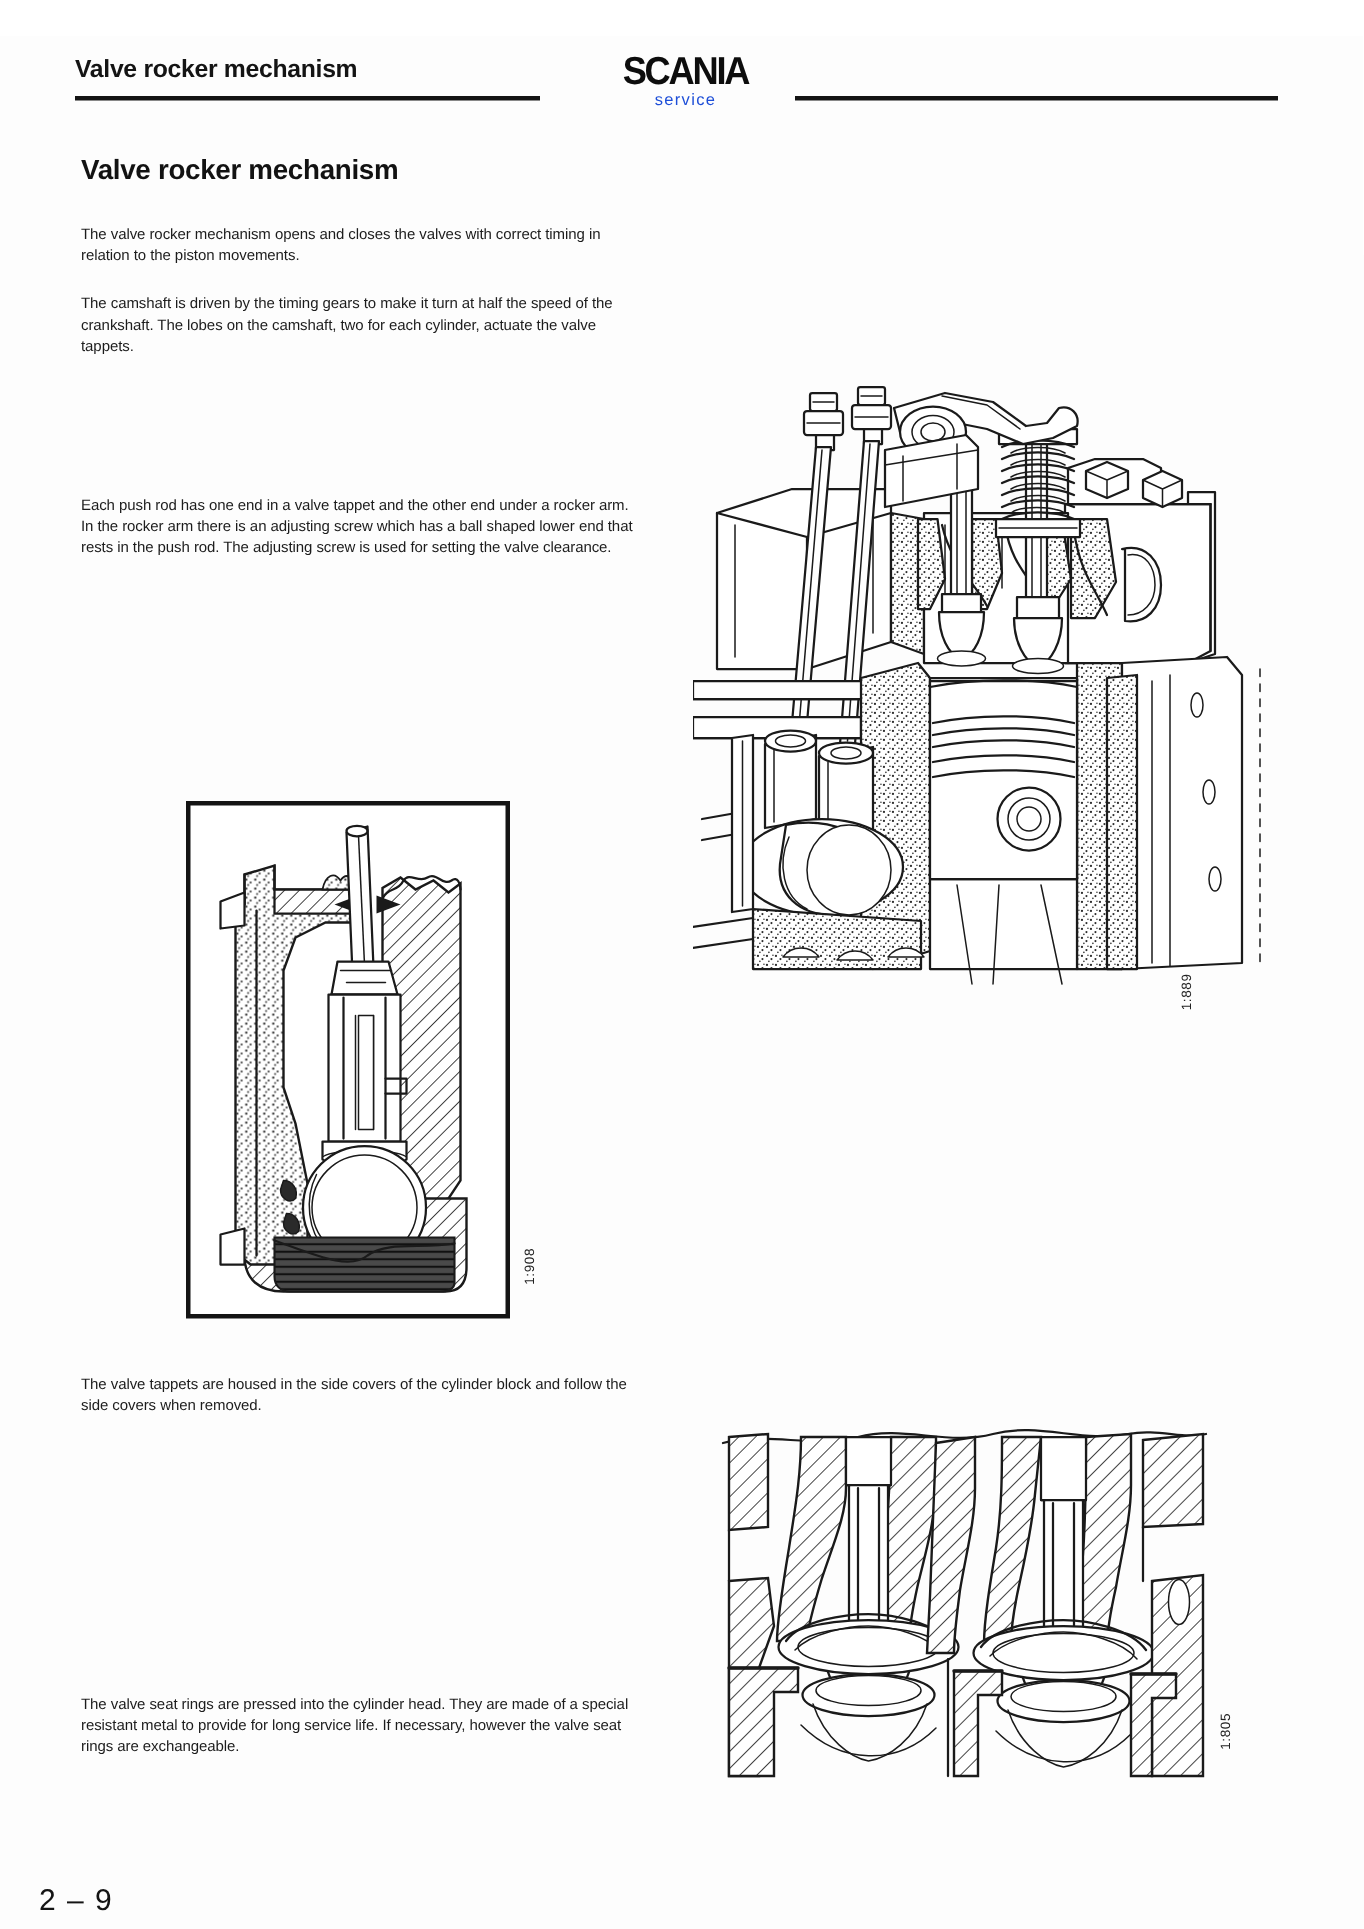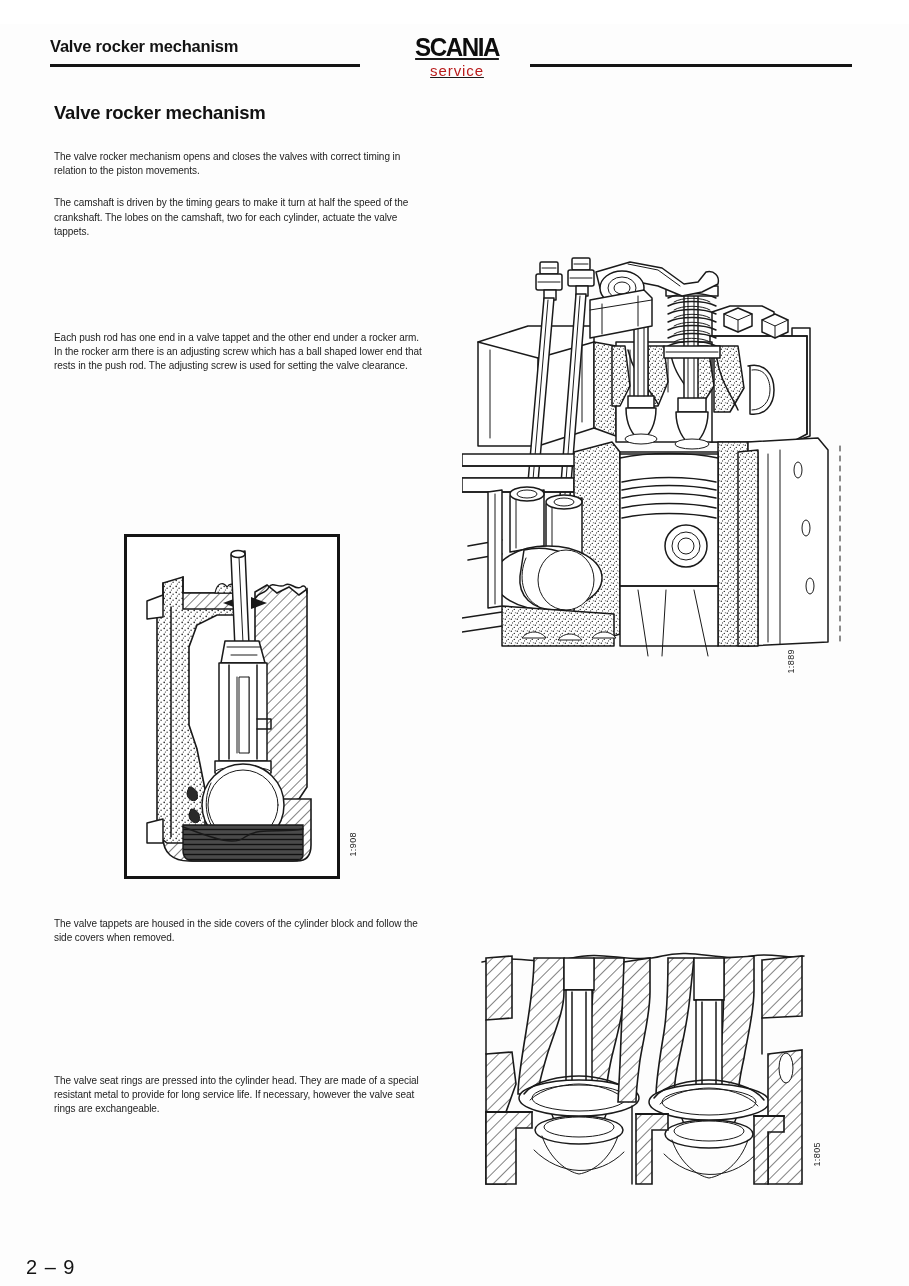--- a/index.html
+++ b/index.html
@@ -46,35 +46,34 @@
     width: 322px;
     height: 3px;
     background: #141414;
   }
   .brand {
     position: absolute;
     left: 392px;
     top: 10px;
     width: 130px;
     text-align: center;
-    text-decoration: underline;
   }
   .brand-word {
     font-family: "Liberation Sans", "DejaVu Sans", sans-serif;
     font-size: 26px;
     font-weight: bold;
     letter-spacing: -1.6px;
     color: #0d0d0d;
     line-height: 1;
     transform: scaleX(0.93);
     display: block;
   }
   .brand-sub {
-    font-size: 15px;
-    color: #b91c1c;
+    font-size: 11px;
+    color: #1d4ed8;
     letter-spacing: 0.9px;
     line-height: 1.45;
     display: block;
     text-align: center;
   }
 
   
   .col-left {
     position: absolute;
     left: 54px;
@@ -140,21 +139,21 @@
   
   .para-tappets {
     position: absolute;
     left: 54px;
     top: 893px;
     width: 372px;
   }
   .para-seats {
     position: absolute;
     left: 54px;
-    top: 1050px;
+    top: 1106px;
     width: 372px;
   }
 
   
   .folio {
     position: absolute;
     left: 26px;
     top: 1232px;
     font-size: 20px;
     color: #141414;

